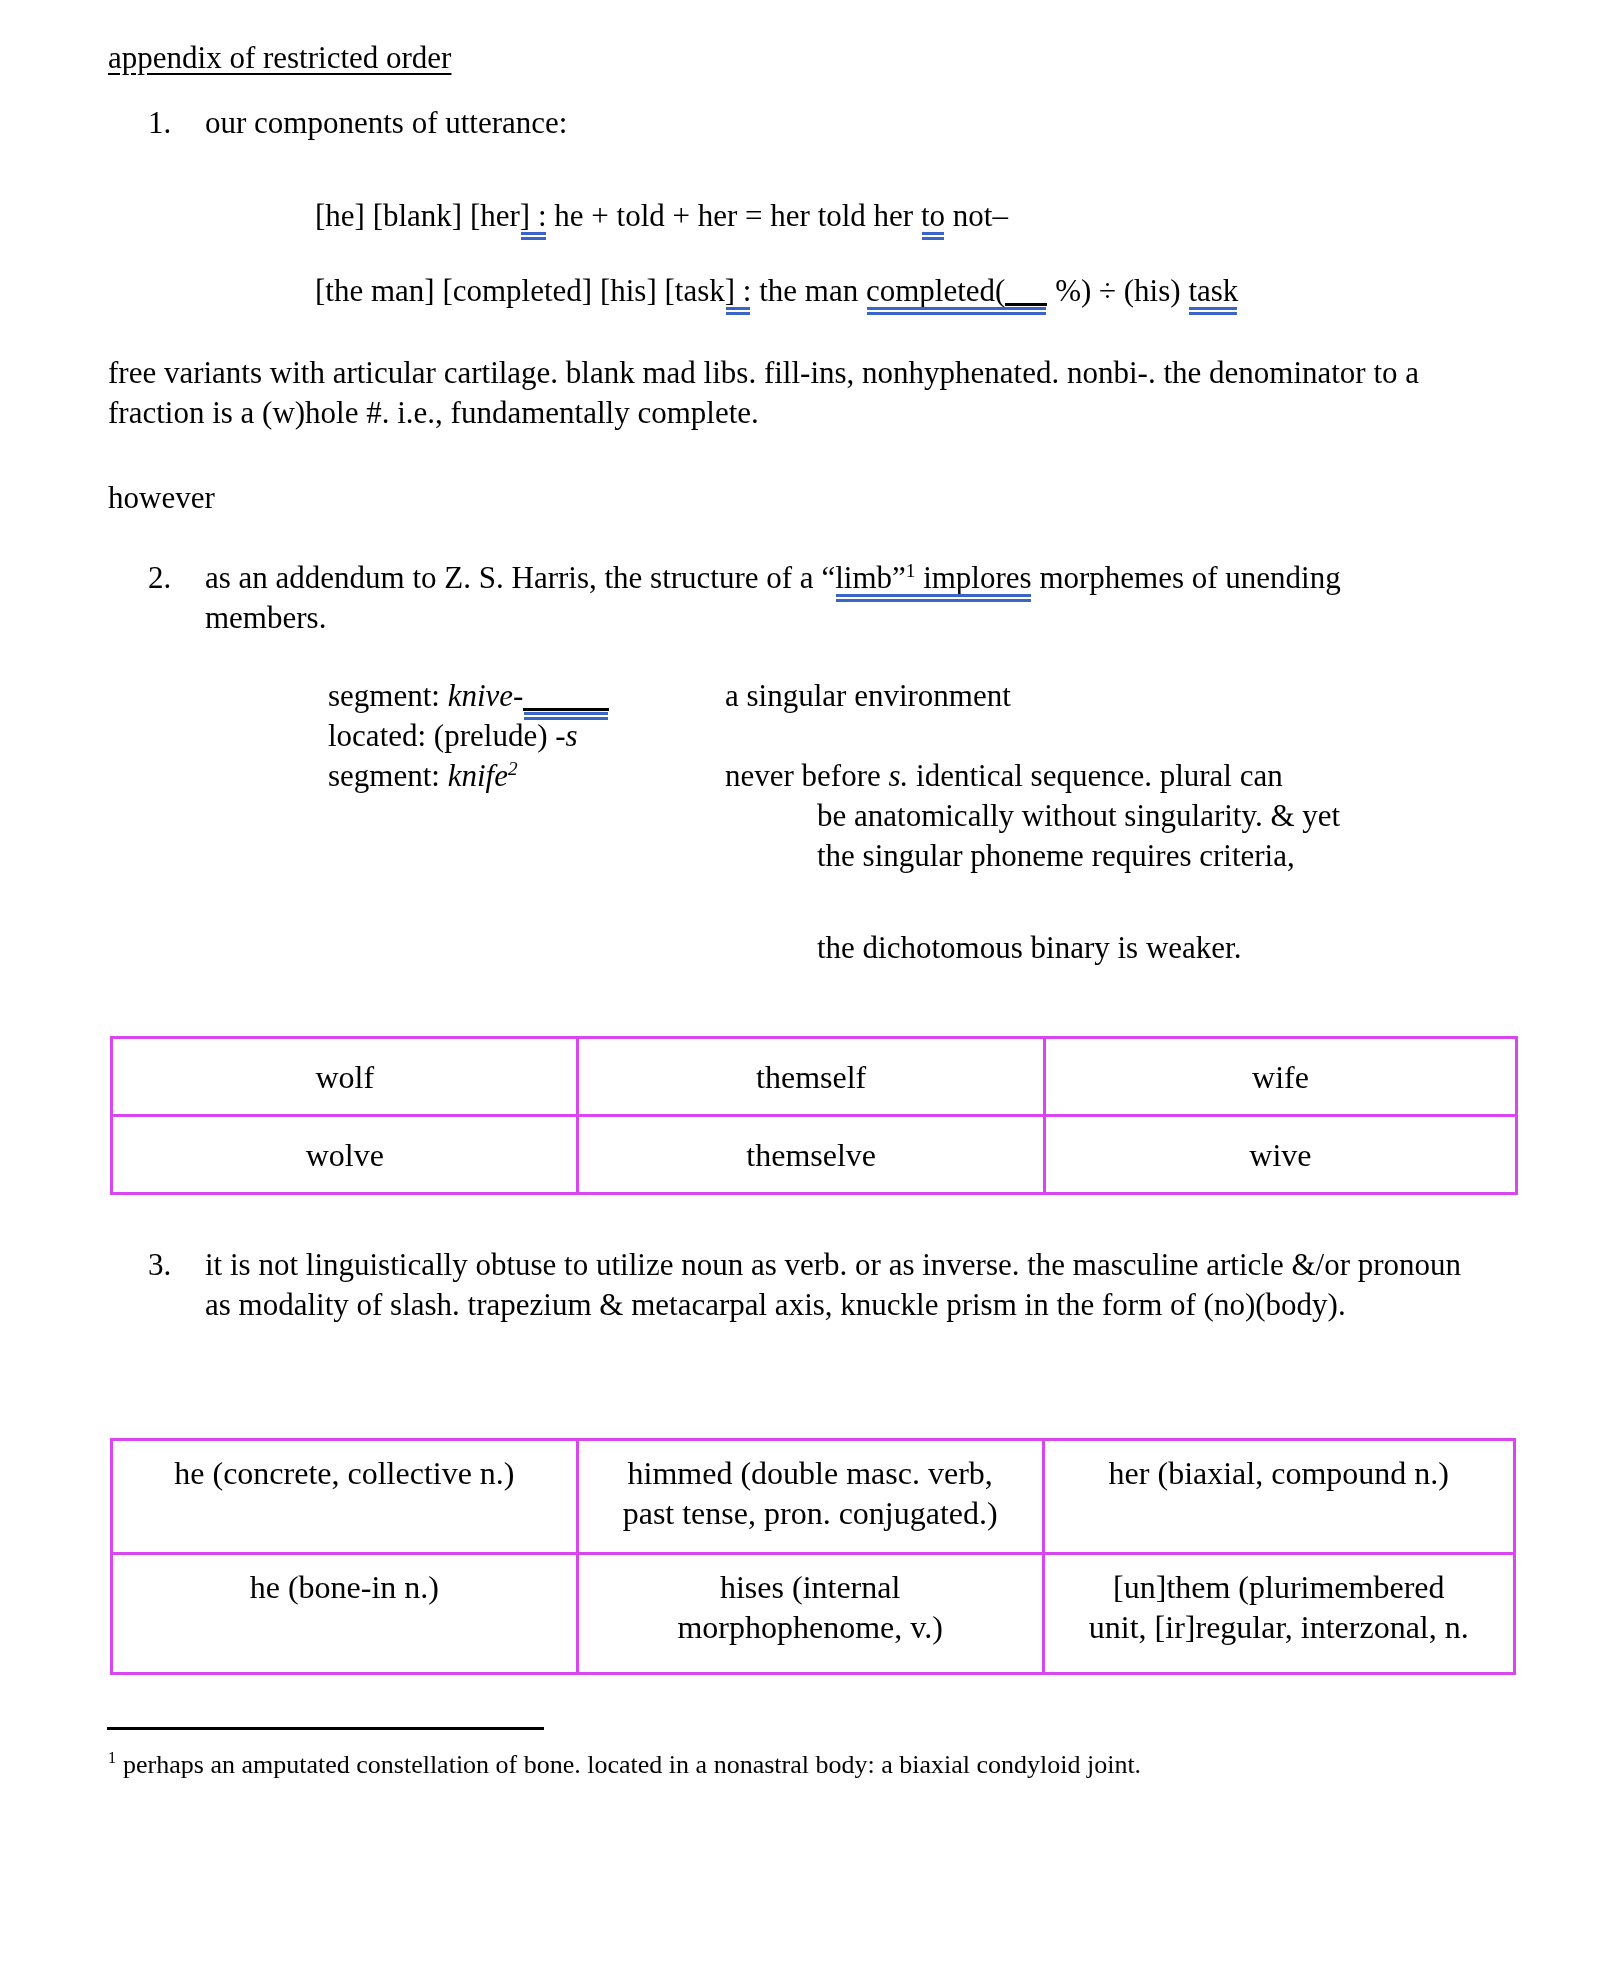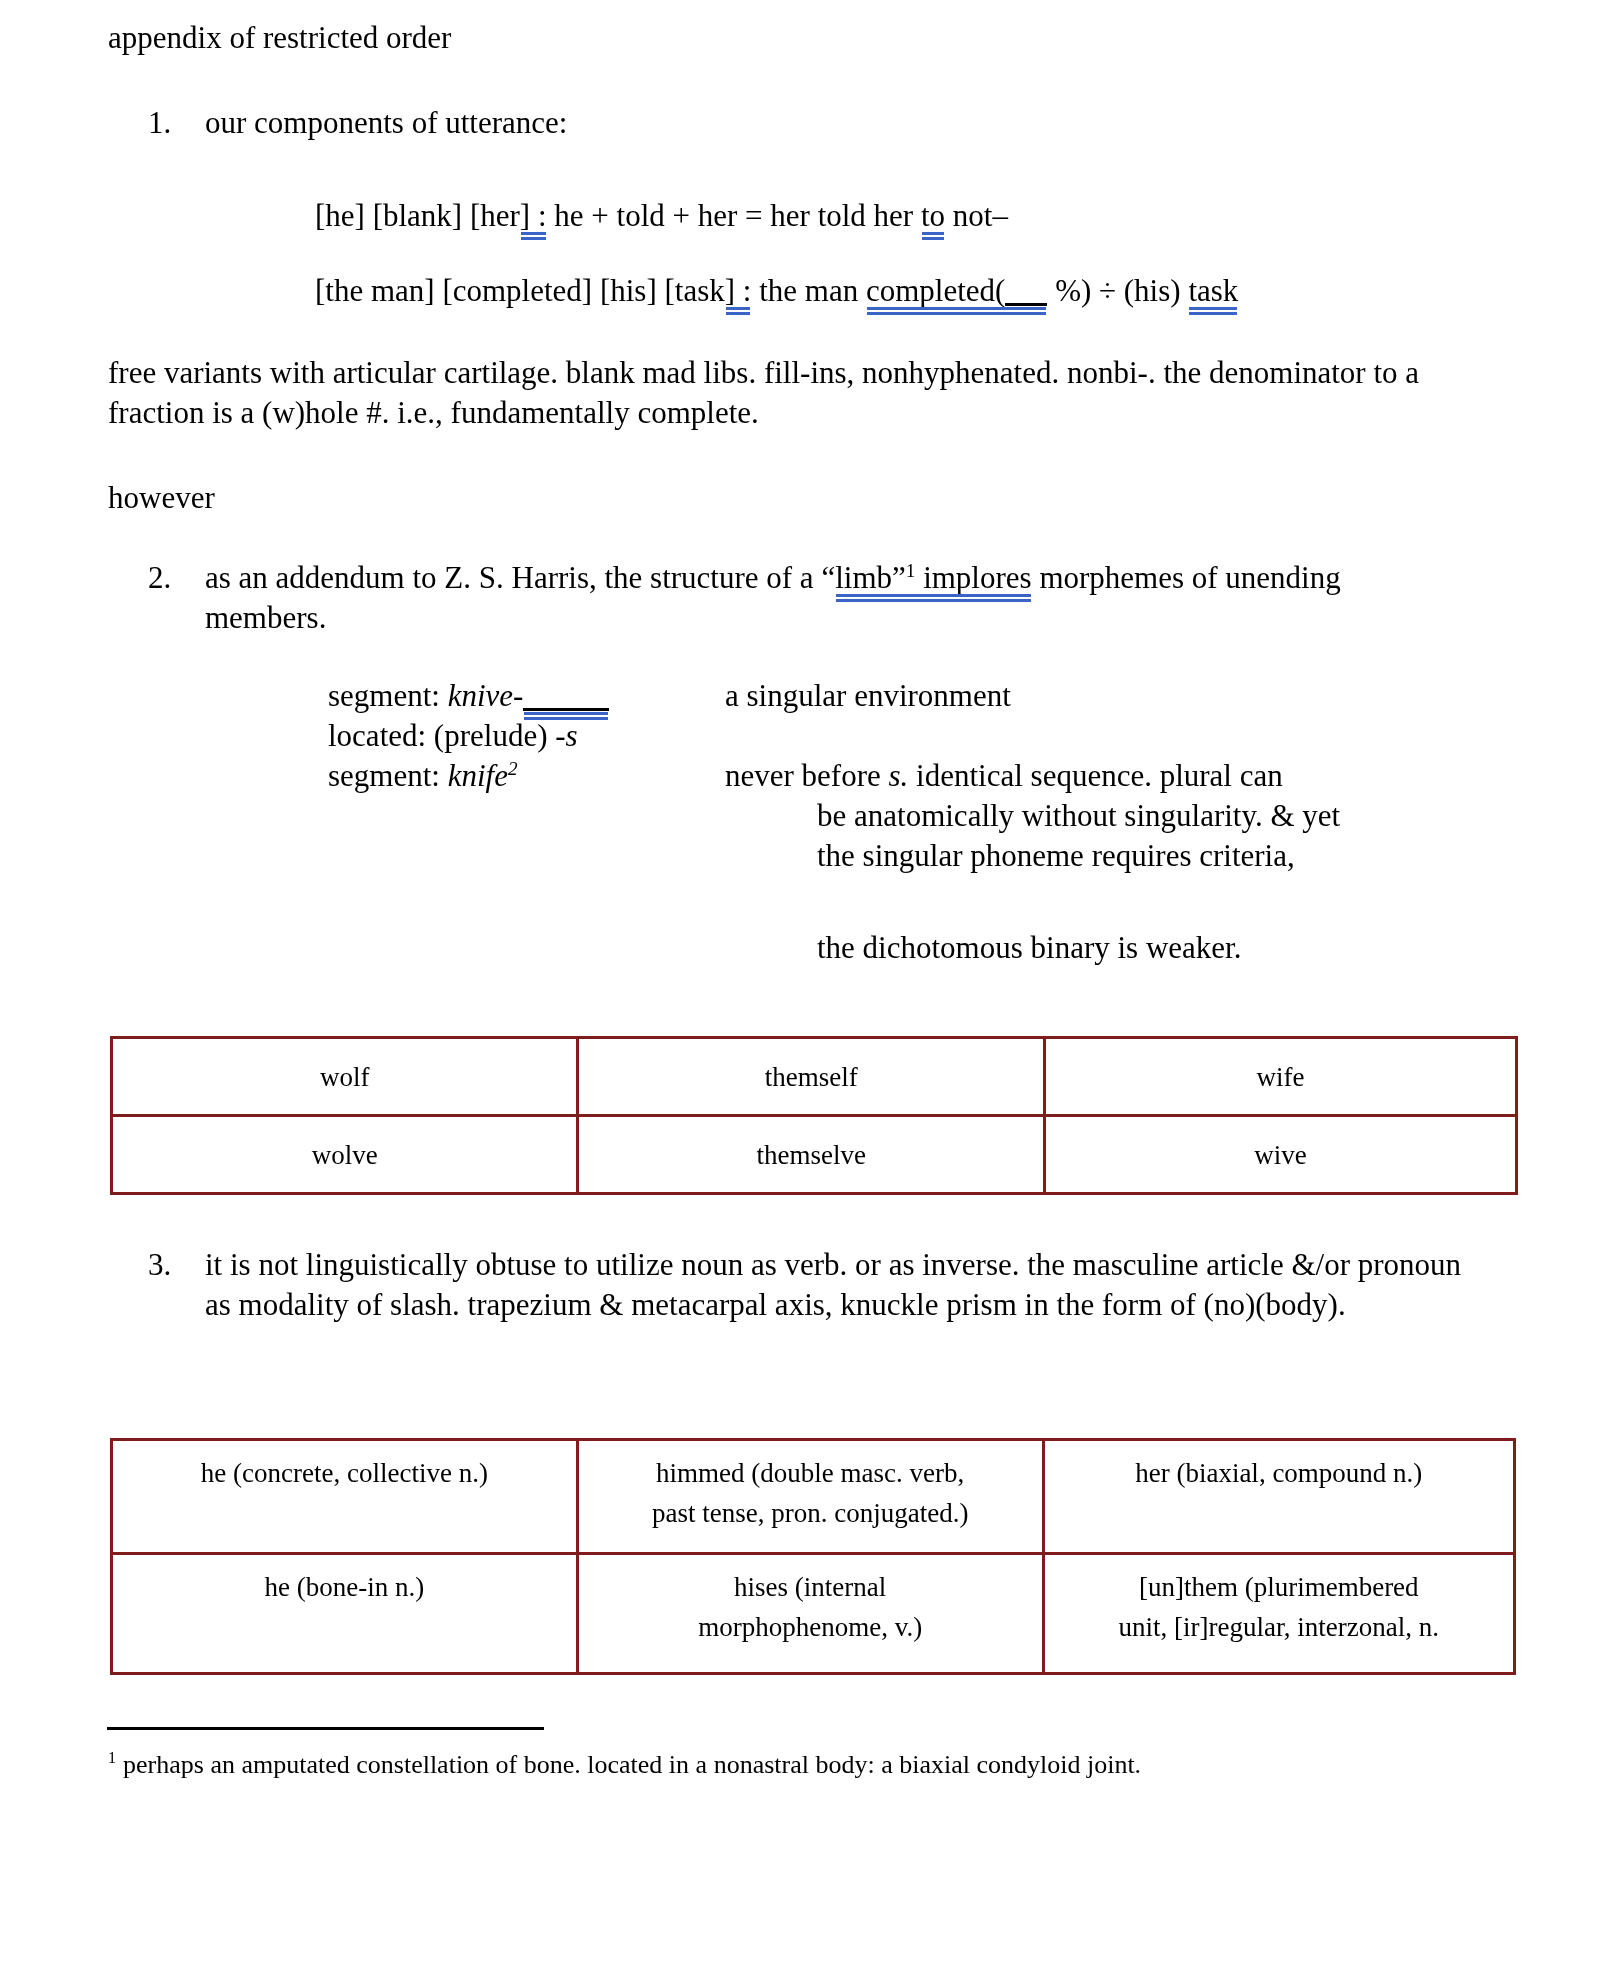--- a/index.html
+++ b/index.html
@@ -3,35 +3,35 @@
 <meta charset="utf-8">
 <style>
   html,body{margin:0;padding:0;background:#ffffff;}
   .page{
     position:relative;width:1611px;height:1984px;background:#ffffff;
     font-family:"Liberation Serif","DejaVu Serif",serif;color:#000;
     font-size:31px;line-height:40px;overflow:hidden;
   }
   .abs{position:absolute;white-space:nowrap;}
   .wrap{white-space:normal;}
-  .title{text-decoration-thickness:2px;text-underline-offset:5px;}
+  .title{text-decoration:underline;text-decoration-thickness:2px;text-underline-offset:5px;margin-top:20px;}
   i{font-style:italic;}
   sup{font-size:0.62em;line-height:0;}
   
   .ulb{position:relative;display:inline-block;}
   .ulb::after{
     content:"";position:absolute;left:1px;right:1px;bottom:-4px;height:8px;
     box-sizing:border-box;border-top:3px solid #3b64c8;border-bottom:3px solid #3b64c8;
   }
   
   .fill{display:inline-block;height:1px;border-bottom:3px solid #000;vertical-align:-5px;}
   .w86{width:86px;}
   .w42{width:42px;}
   table{position:absolute;border-collapse:collapse;table-layout:fixed;}
-  td{border:3px solid #7f1d1d;text-align:center;font-size:27px;line-height:40px;padding:0;}
+  td{border:3px solid #d946ef;text-align:center;font-size:32px;line-height:40px;padding:0;}
   .t1{left:110px;top:1036px;width:1408px;}
   .t1 td{vertical-align:middle;height:75px;}
   .t2{left:110px;top:1438px;width:1406px;}
   .t2 td{vertical-align:top;padding-top:12px;white-space:pre-line;}
   .t2 .r1 td{height:99px;}
   .t2 .r2 td{height:105px;}
   .sep{position:absolute;border-top:3px solid #000;}
   .fn{position:absolute;font-size:26px;line-height:38px;white-space:nowrap;}
   .fn sup{margin-right:7px;}
 </style>

